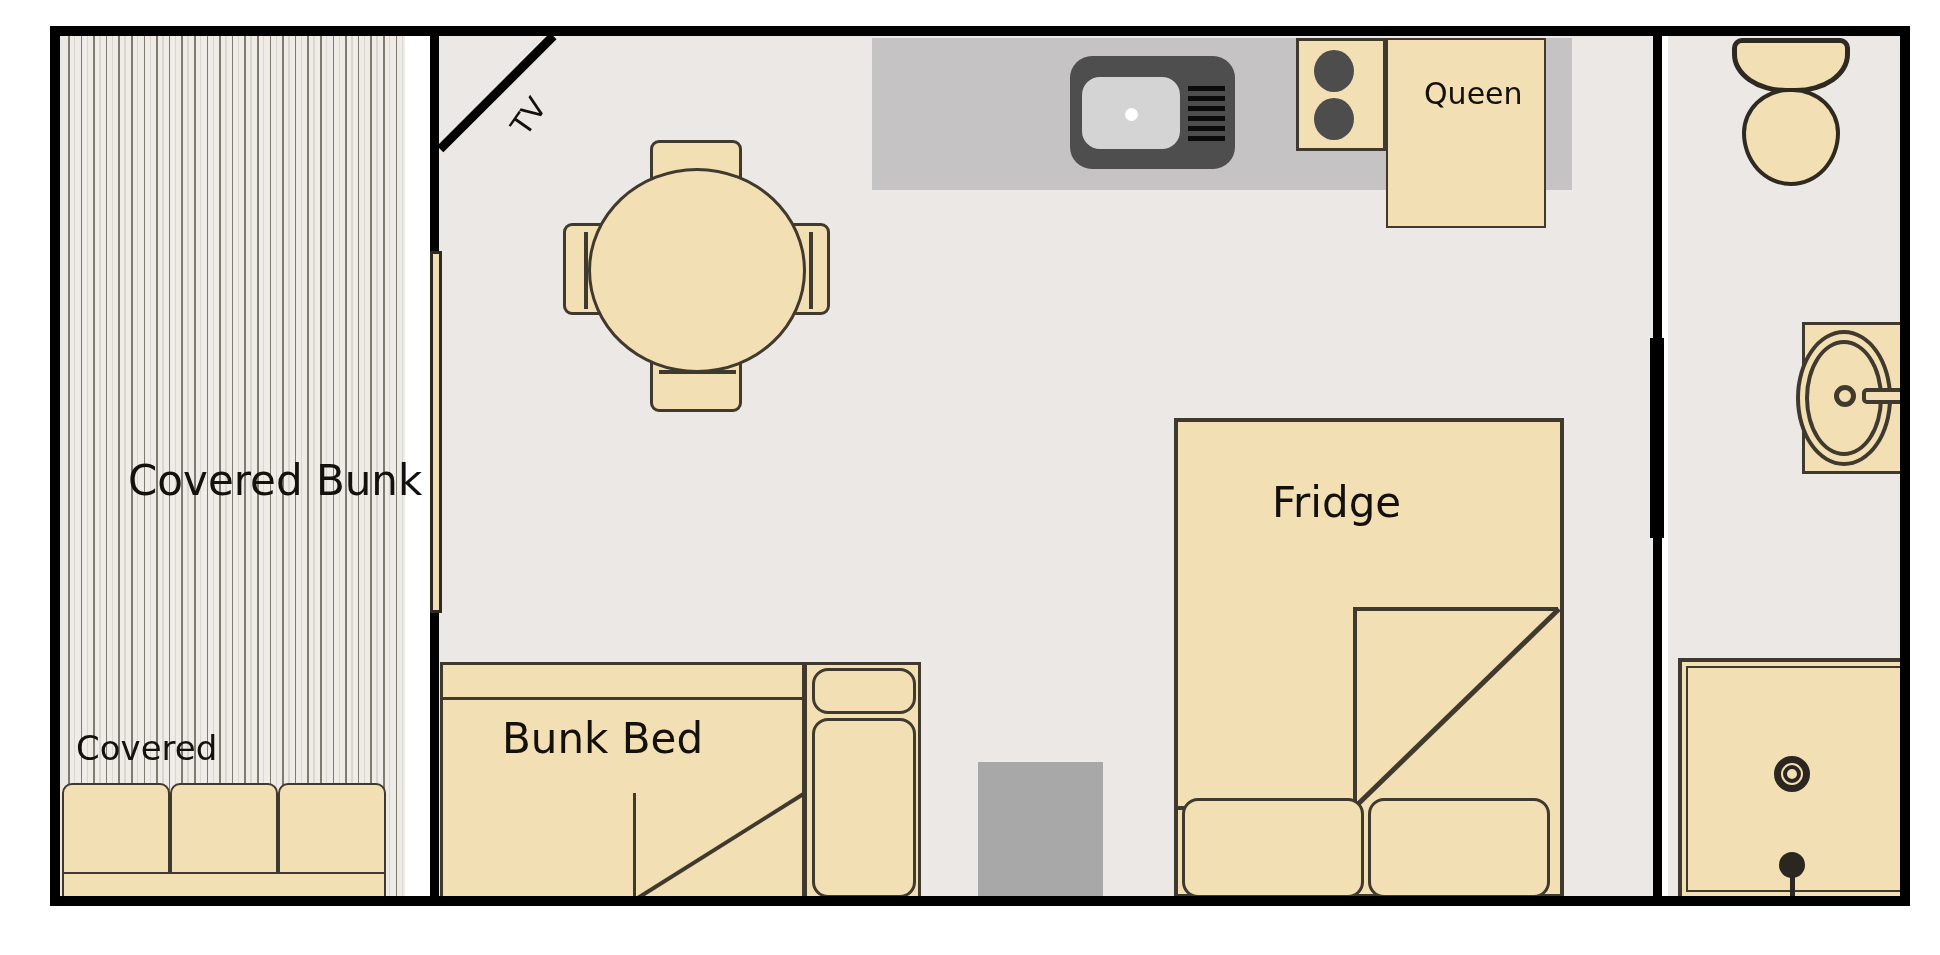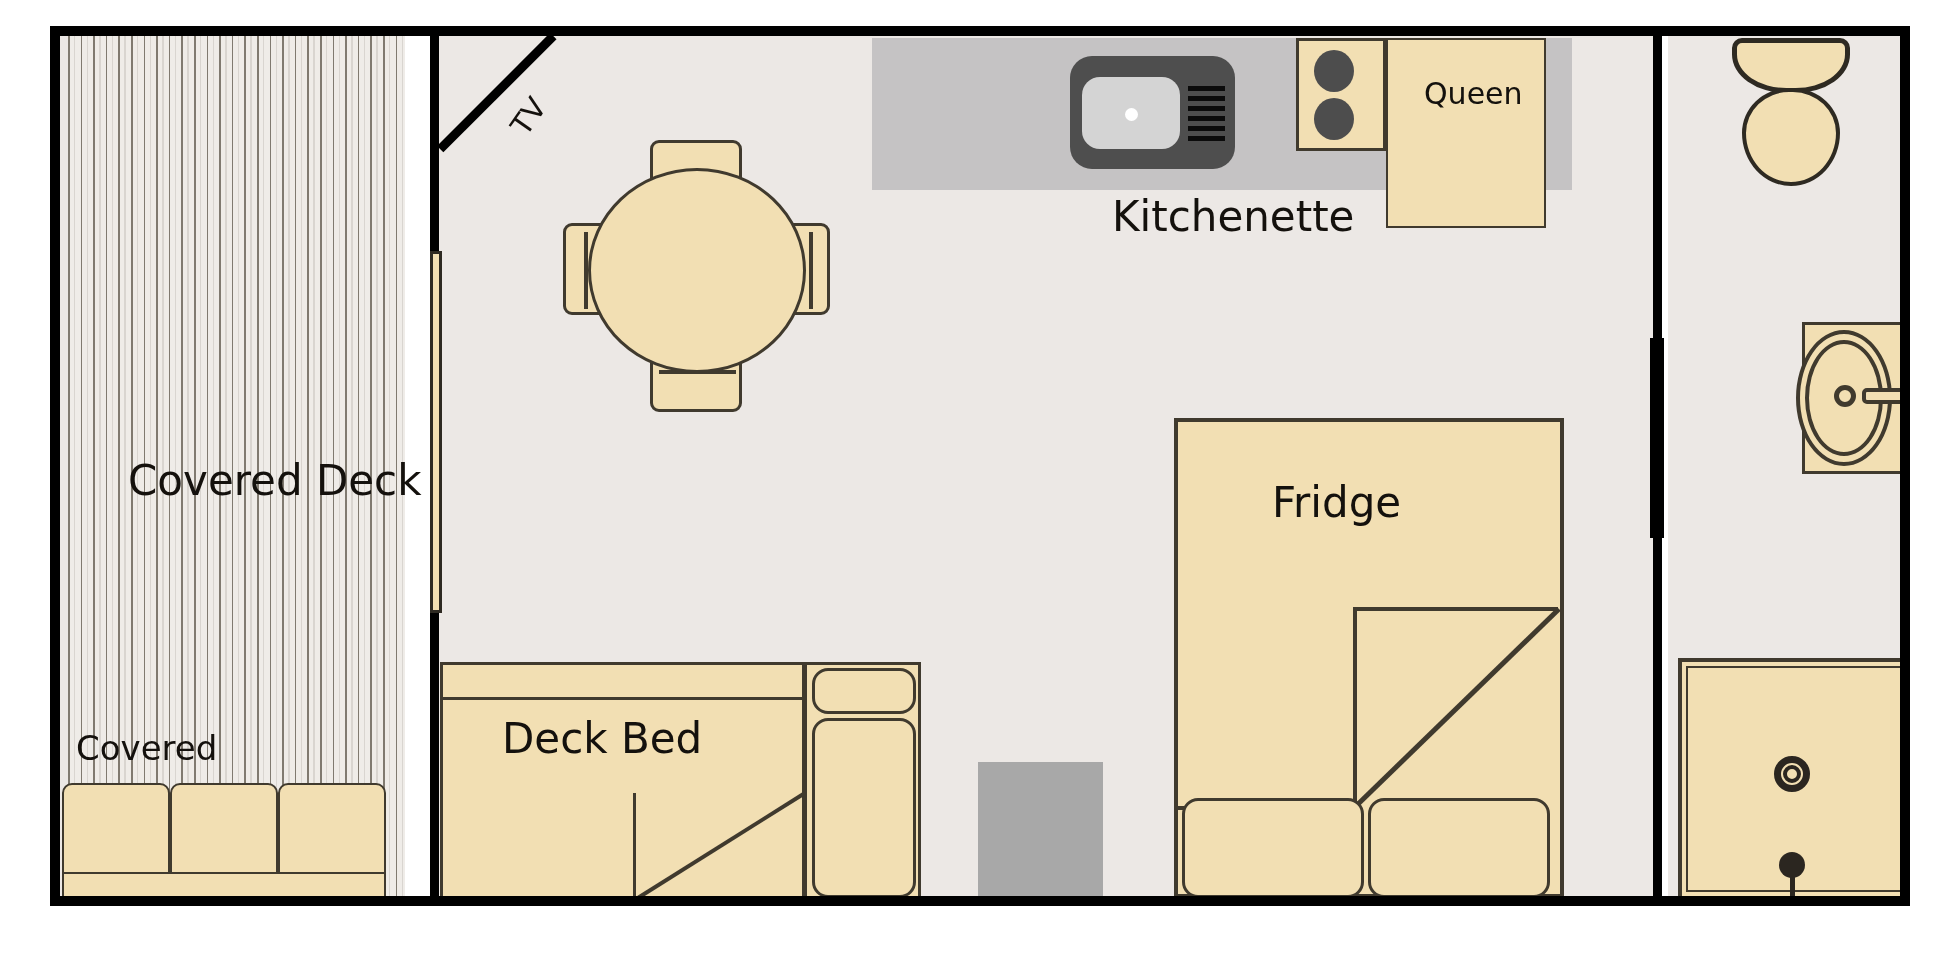--- a/index.html
+++ b/index.html
@@ -86,21 +86,20 @@
   </div>
 
   <div class="fur" style="left:1296px;top:38px;width:90px;height:113px;border-width:3px;">
     <div class="burner" style="left:15px;top:9px;width:40px;height:42px;"></div>
     <div class="burner" style="left:15px;top:57px;width:40px;height:42px;"></div>
   </div>
 
   <div class="fur" style="left:1386px;top:38px;width:160px;height:190px;border-width:2px;"></div>
   <div class="label" style="left:1424px;top:76px;font-size:30px;">Queen</div>
 
-  <div class="label" style="left:1112px;top:192px;font-size:42px;">Kitchenette</div>
 
   <div class="tv-line" style="left:437px;top:146px;width:160px;height:9px;transform:rotate(-45deg);"></div>
   <div class="label label-rot" style="left:504px;top:122px;font-size:29px;">TV</div>
 
   <div class="chair" style="left:650px;top:140px;width:92px;height:62px;">
     <div class="fur-line" style="left:6px;top:37px;width:77px;height:4px;"></div>
   </div>
   <div class="chair" style="left:650px;top:350px;width:92px;height:62px;">
     <div class="fur-line" style="left:6px;top:17px;width:77px;height:4px;"></div>
   </div>
@@ -112,41 +111,41 @@
   </div>
   <div class="table-top" style="left:588px;top:168px;width:218px;height:205px;"></div>
 
   <div class="fur" style="left:440px;top:662px;width:365px;height:238px;border-width:3px;">
     <div class="fur-line" style="left:0px;top:32px;width:359px;height:3px;"></div>
     <div class="fur-line" style="left:190px;top:128px;width:3px;height:107px;"></div>
     <svg style="position:absolute;left:188px;top:126px;width:176px;height:112px;overflow:visible;">
       <line x1="2" y1="110" x2="174" y2="2" stroke="#403a2e" stroke-width="4"></line>
     </svg>
   </div>
-  <div class="label" style="left:502px;top:714px;font-size:42px;">Deck Bed</div>
+  <div class="label" style="left:502px;top:714px;font-size:42px;">Bunk Bed</div>
 
   <div class="fur" style="left:804px;top:662px;width:117px;height:238px;border-width:3px;"></div>
   <div class="pillow" style="left:812px;top:668px;width:104px;height:46px;"></div>
   <div class="pillow" style="left:812px;top:718px;width:104px;height:180px;"></div>
 
   <div class="rug" style="left:978px;top:762px;width:125px;height:138px;"></div>
 
   <div class="fur" style="left:1174px;top:418px;width:390px;height:480px;border-width:4px;">
     <div class="fur-line" style="left:175px;top:185px;width:4px;height:200px;"></div>
     <div class="fur-line" style="left:175px;top:185px;width:205px;height:4px;"></div>
     <svg style="position:absolute;left:173px;top:183px;width:212px;height:206px;overflow:visible;">
       <line x1="4" y1="202" x2="208" y2="4" stroke="#403a2e" stroke-width="5"></line>
     </svg>
     <div class="fur-line" style="left:0px;top:384px;width:178px;height:4px;"></div>
   </div>
   <div class="label" style="left:1272px;top:478px;font-size:42px;">Fridge</div>
   <div class="pillow" style="left:1182px;top:798px;width:182px;height:100px;"></div>
   <div class="pillow" style="left:1368px;top:798px;width:182px;height:100px;"></div>
 
-  <div class="label" style="left:128px;top:456px;font-size:42px;">Covered Deck</div>
+  <div class="label" style="left:128px;top:456px;font-size:42px;">Covered Bunk</div>
   <div class="label" style="left:76px;top:728px;font-size:34px;">Covered</div>
 
   <div class="fur-thin" style="left:62px;top:783px;width:108px;height:117px;border-radius:10px 10px 0 0;"></div>
   <div class="fur-thin" style="left:170px;top:783px;width:108px;height:117px;border-radius:10px 10px 0 0;"></div>
   <div class="fur-thin" style="left:278px;top:783px;width:108px;height:117px;border-radius:10px 10px 0 0;"></div>
   <div class="fur-thin" style="left:62px;top:872px;width:324px;height:28px;"></div>
 
   <div class="toilet-tank" style="left:1732px;top:38px;width:118px;height:55px;"></div>
   <div class="toilet-bowl" style="left:1742px;top:88px;width:98px;height:98px;"></div>
 

